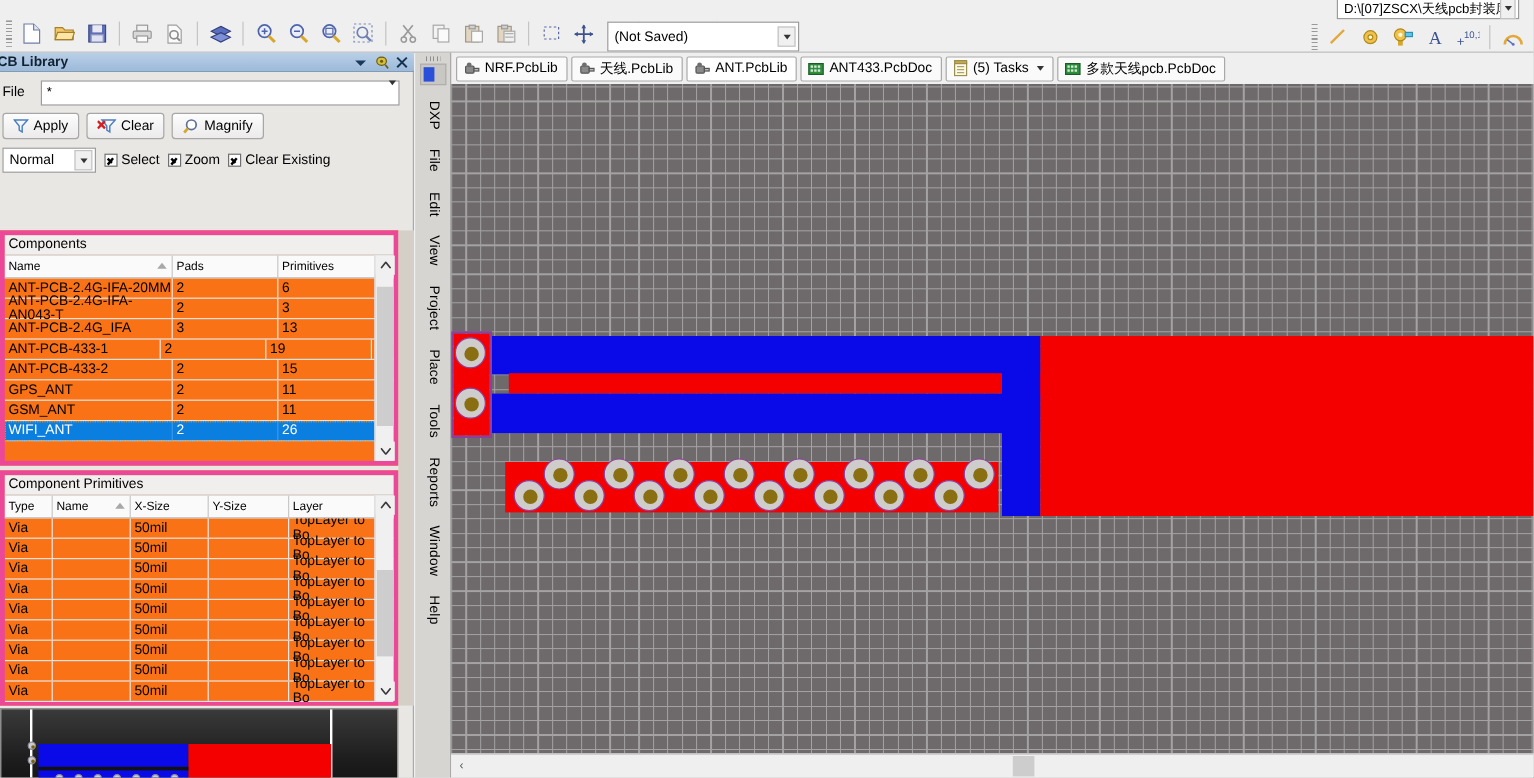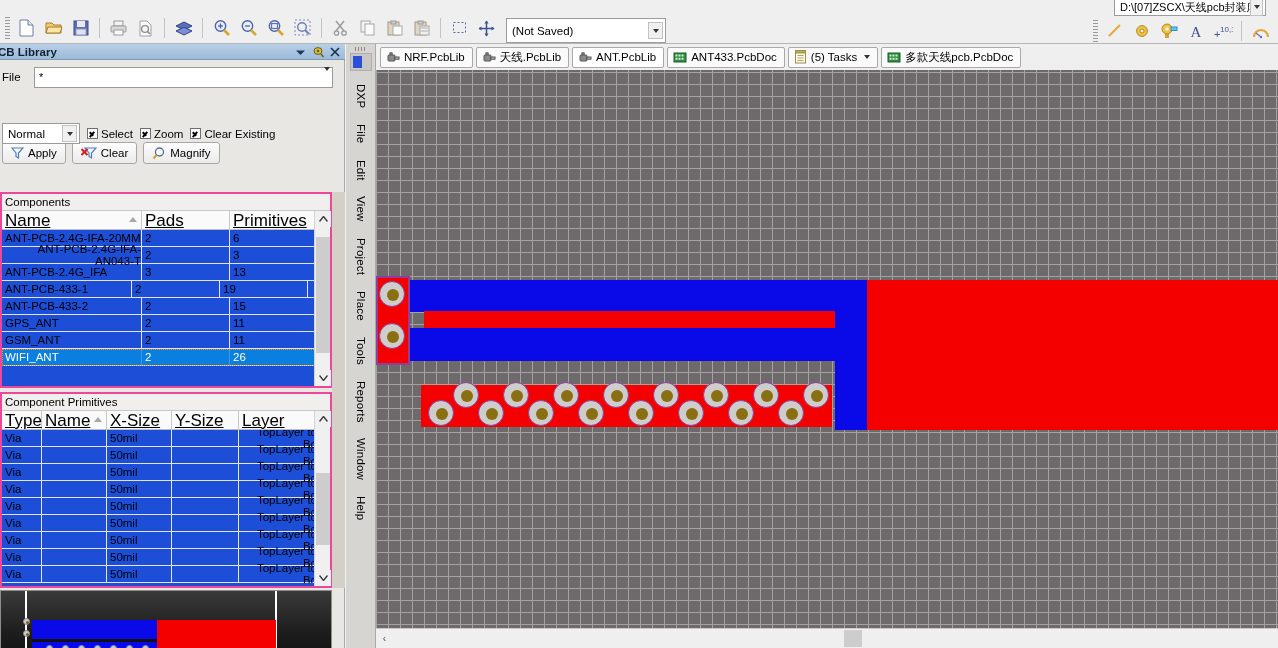--- a/index.html
+++ b/index.html
@@ -107,48 +107,48 @@
   .mask-row { position:absolute; left:0; top:22px; width:345px; height:22px; display:flex;align-items:center; }
   .mask-row label { width: 34px; padding-left: 2px; font-size:11.5px; }
   #mask-input {
     width: 299px; height: 21px; border:1px solid #9b9b9b; background:#fff;
     display:flex;align-items:center;justify-content:space-between;padding:0 2px 0 4px;
   }
 
   .btn-row { position:absolute; left:2px; top:50px; display:flex; gap:6px; }
   .pbtn {
     height: 22px; border:1px solid #a7a7a7; background:linear-gradient(to bottom,#fdfdfd,#eceaea);
-    border-radius:3px; display:flex;align-items:center;gap:4px;padding:0 8px;font-size:11.5px;margin-top:48px;
+    border-radius:3px; display:flex;align-items:center;gap:4px;padding:0 8px;font-size:11.5px;
   }
 
   .opt-row { position:absolute; left:2px; top:79px; display:flex;align-items:center;gap:7px; }
   #normal-combo { width:78px; height:21px; }
   .chk { display:flex;align-items:center;gap:3px;font-size:11.5px; }
   .cbox { width:11px;height:11px;border:1px solid #6f6f6f;background:#fff;position:relative; }
   .cbox.on:after {
     content:""; position:absolute; left:1px; top:4px; width:5px;height:2px;background:#000;
     transform:rotate(45deg);
   }
   .cbox.on:before {
     content:""; position:absolute; left:3px; top:2px; width:2px;height:7px;background:#000;
     transform:rotate(40deg);
   }
 
   
-  .grid-box { position:absolute; background:#1d4ed8; border:2px solid #ec4899;text-align:right; }
+  .grid-box { position:absolute; background:#f97316; border:4px solid #ec4899; }
   #components-box { left:0; top:148px; width:332px; height:196px; }
   #primitives-box { left:0; top:348px; width:332px; height:196px; }
   .grid-cap {
     height:17px; background:#f0efed; border-bottom:1px solid #c8c8c8;
     display:flex;align-items:center;padding-left:3px;font-size:11.5px;
   }
   .hdr { display:flex; height:19px; background:#fafafa; border-bottom:1px solid #bdbdbd; }
   .hdr div {
-    border-right:1px solid #c8c8c8; padding-left:3px; font-size:17px;
-    display:flex;align-items:center; height:19px; position:relative;text-decoration:underline;
+    border-right:1px solid #c8c8c8; padding-left:3px; font-size:10px;
+    display:flex;align-items:center; height:19px; position:relative;
   }
   .rows { overflow:hidden; }
   .row { display:flex; height:17px; border-bottom:1px solid #e4e4e4; }
   .row div { border-right:1px solid #e8e8e8; padding-left:3px; font-size:11.5px; display:flex;align-items:center; }
   .row.sel { background:#0b7fe0; color:#fff; outline:1px dotted #ff8c00; outline-offset:-1px; }
   .row.sel div { border-right-color:#3b9ae8; }
   .sort-asc {
     position:absolute; right:4px; top:6px; width:0;height:0;
     border-left:4px solid transparent;border-right:4px solid transparent;border-bottom:5px solid #a8a8a8;
   }

